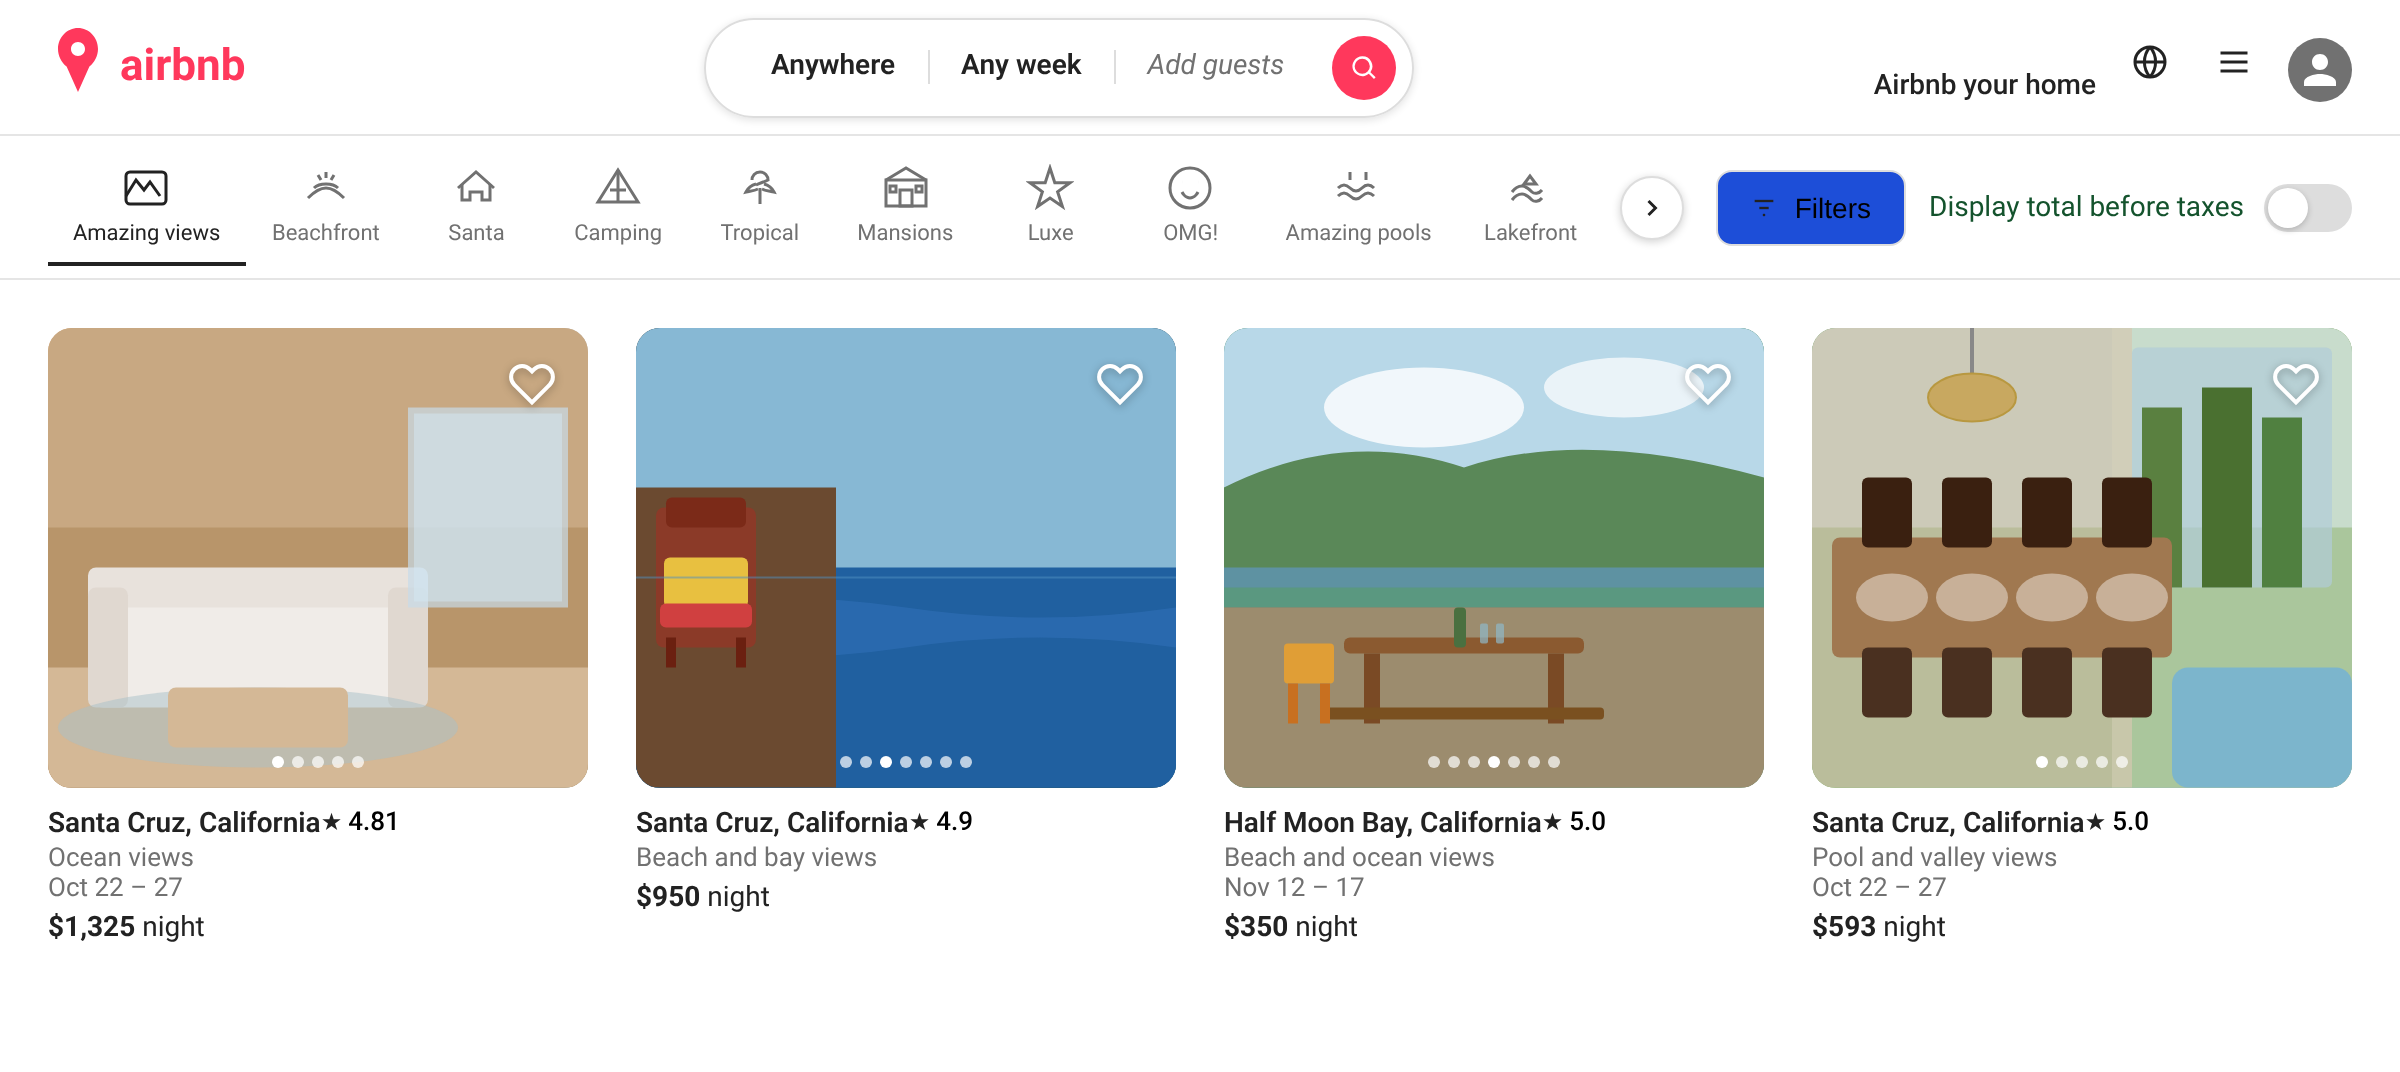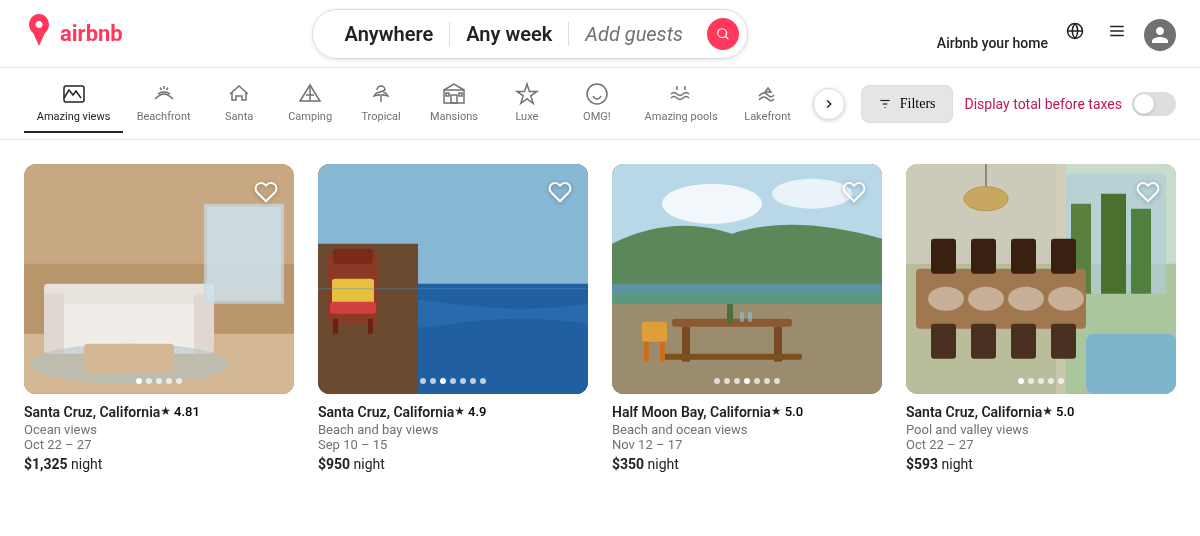--- a/index.html
+++ b/index.html
@@ -13,21 +13,21 @@
     .logo { display: flex; align-items: center; gap: 6px; }
     .logo-icon { color: #FF385C; font-size: 28px; }
     .logo-text { color: #FF385C; font-size: 22px; font-weight: 700; }
     .search-bar {
       display: flex; align-items: center; border: 1px solid #ddd;
       border-radius: 40px; padding: 8px 8px 8px 16px;
       box-shadow: 0 1px 4px rgba(0,0,0,0.12);
       gap: 0;
     }
     .search-segment {
-      padding: 0 16px; font-size: 20px; font-weight: 600; color: #222;
+      padding: 0 16px; font-size: 14px; font-weight: 600; color: #222;
       cursor: pointer; border-right: 1px solid #ddd; line-height: 1.2;
     }
     .search-segment:last-of-type { border-right: none; font-style: italic; }
     .search-segment.guests { color: #717171; font-weight: 400; }
     .search-btn {
       background: #FF385C; border: none; border-radius: 50%; width: 32px; height: 32px;
       display: flex; align-items: center; justify-content: center; cursor: pointer; margin-left: 8px;
     }
     .search-btn svg { width: 14px; height: 14px; fill: white; }
     .header-right { display: flex; align-items: flex-end; gap: 12px; }
@@ -57,23 +57,23 @@
     .cat-item svg { width: 24px; height: 24px; }
     .cat-scroll-btn {
       background: white; border: 1px solid #ddd; border-radius: 50%;
       width: 32px; height: 32px; cursor: pointer; display: flex; align-items: center; justify-content: center;
       box-shadow: 0 1px 4px rgba(0,0,0,0.18); margin-left: 8px;
     }
     .filter-section { display: flex; align-items: center; gap: 12px; margin-left: 16px; }
     .filter-btn {
       display: flex; align-items: center; gap: 8px;
       border: 1px solid #ddd; border-radius: 8px; padding: 10px 16px;
-      font-size: 14px; font-weight: 500; background: #e5e5e5; cursor: pointer; font-family: Liberation Serif, serif;
-    }
-    .toggle-section { display: flex; align-items: center; gap: 10px; font-size: 14px; color: #be185d; }
+      font-size: 14px; font-weight: 500; background: #1d4ed8; cursor: pointer;
+    }
+    .toggle-section { display: flex; align-items: center; gap: 10px; font-size: 14px; color: #14532d; }
     .toggle {
       width: 44px; height: 24px; background: #ddd; border-radius: 12px;
       position: relative; cursor: pointer;
     }
     .toggle-knob {
       width: 20px; height: 20px; background: white; border-radius: 50%;
       position: absolute; top: 2px; left: 2px;
       box-shadow: 0 1px 3px rgba(0,0,0,0.2);
     }
 
@@ -369,21 +369,20 @@
     </div>
     <div class="card-info">
       <div class="card-header">
         <span class="card-location">Santa Cruz, California</span>
         <div class="card-rating">
           <span class="star-icon">★</span>
           <span>4.9</span>
         </div>
       </div>
       <div class="card-views">Beach and bay views</div>
-      <div class="card-dates">Sep 10 – 15</div>
       <div class="card-price"><strong>$950</strong> night</div>
     </div>
   </div>
 
   <div class="card">
     <div class="card-image img3">
       <svg width="100%" height="100%" viewBox="0 0 270 230" preserveAspectRatio="xMidYMid slice">
 
         <rect width="270" height="230" fill="#5a9880"></rect>
 

